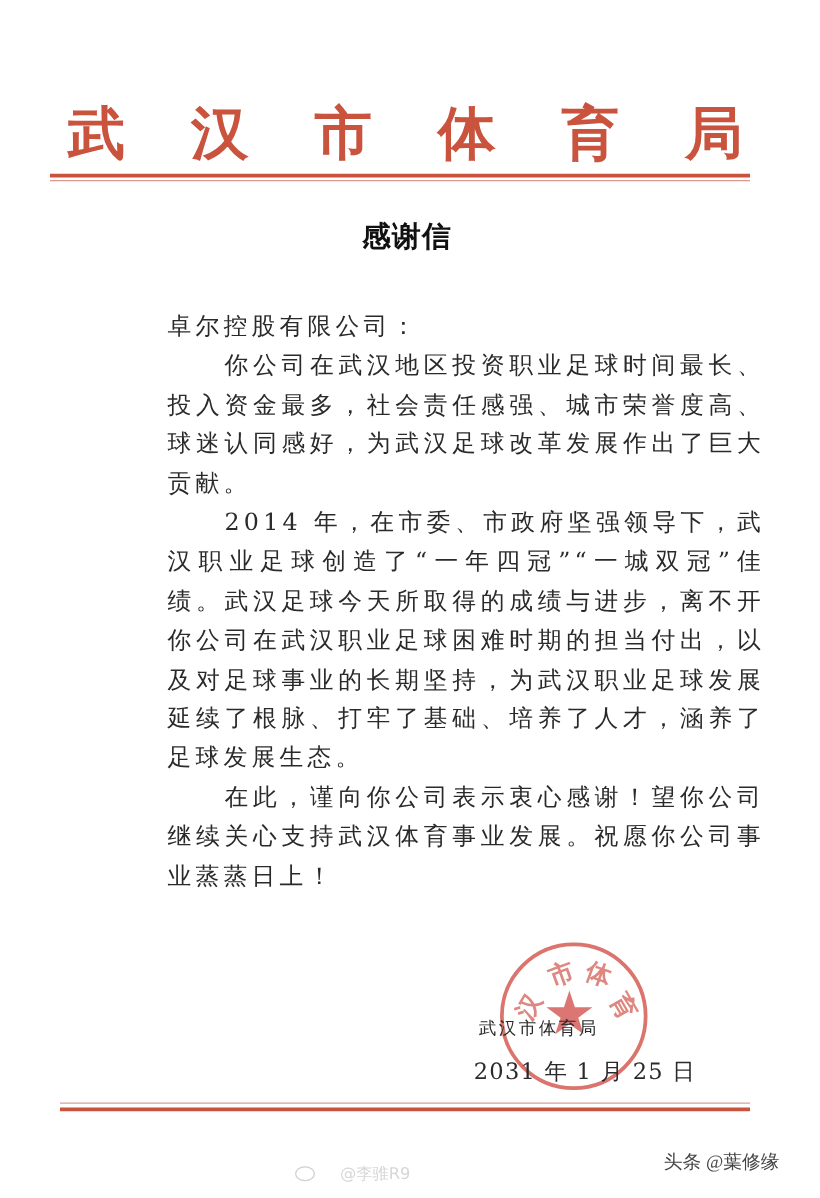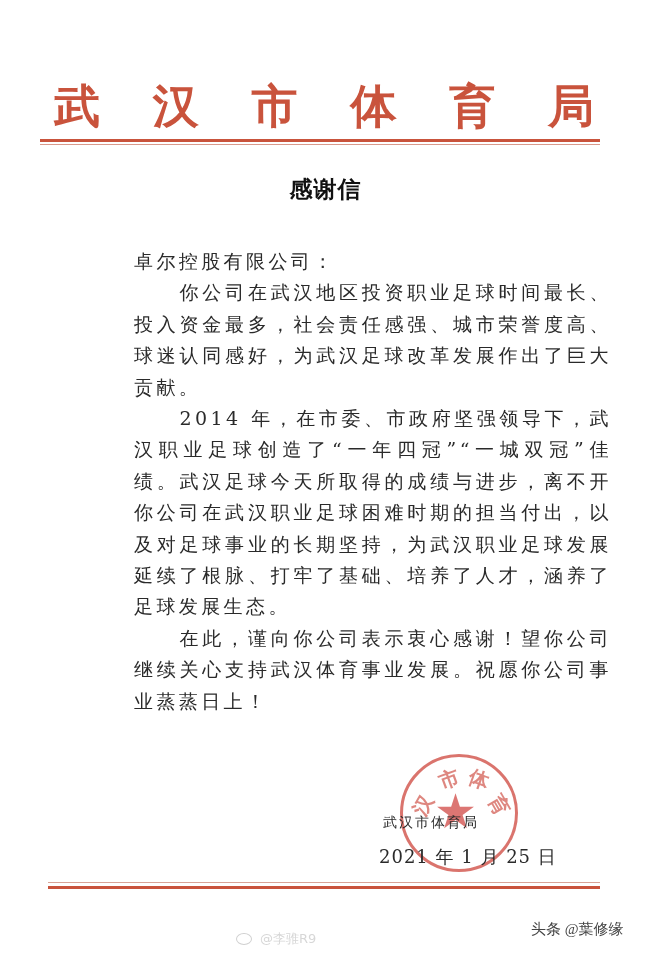--- a/index.html
+++ b/index.html
@@ -141,21 +141,21 @@
   }
   .weibo-mark {
     position: absolute;
     left: 236px;
     top: 930px;
     font-family: "DejaVu Sans", "Liberation Sans", sans-serif;
     font-size: 13px;
     color: #d7d7d7;
     display: flex;
     align-items: center;
-    gap: 8px;
+    gap: 20px;
   }
   .weibo-icon {
     width: 16px;
     height: 12px;
     border: 1.5px solid #d0d0d0;
     border-radius: 50%;
     display: inline-block;
     box-sizing: border-box;
   }
   .toutiao-mark {
@@ -192,21 +192,21 @@
 
 <div class="stamp">
   <span class="stamp-star">★</span>
   <span class="stamp-text" style="left:10px; top:38px; transform:rotate(-60deg);">汉</span>
   <span class="stamp-text" style="left:36px; top:12px; transform:rotate(-20deg);">市</span>
   <span class="stamp-text" style="left:66px; top:12px; transform:rotate(20deg);">体</span>
   <span class="stamp-text" style="left:86px; top:38px; transform:rotate(60deg);">育</span>
 </div>
 
 <div class="signature">武汉市体育局</div>
-<div class="date">2021 年 1 月 25 日</div>
+<div class="date">2031 年 1 月 25 日</div>
 
 <div class="rule-bottom-thin"></div>
 <div class="rule-bottom-thick"></div>
 
 <div class="weibo-mark">
   <span class="weibo-icon"></span>
   <span>@李骓R9</span>
 </div>
 <div class="toutiao-mark">头条 @葉修缘</div>
 

